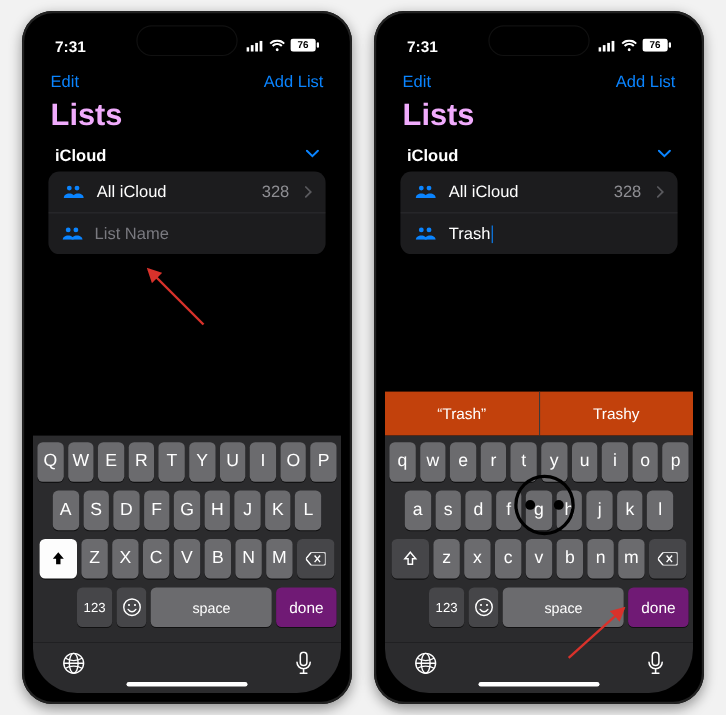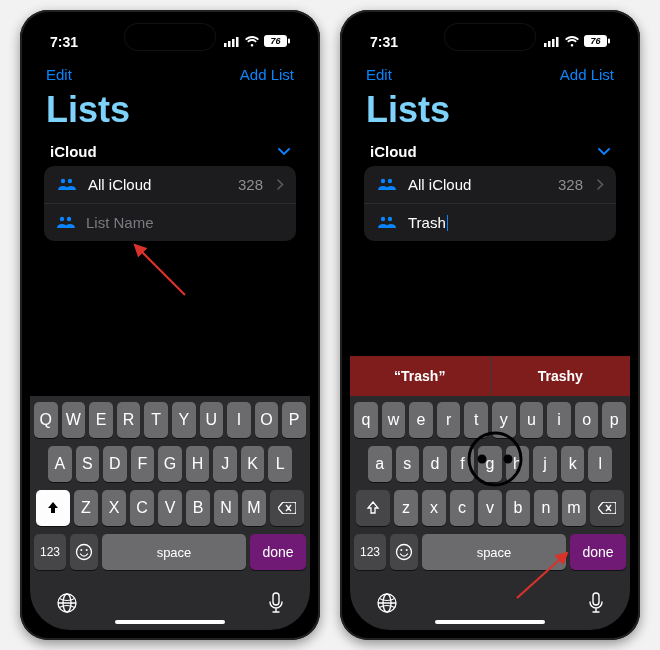--- a/index.html
+++ b/index.html
@@ -45,38 +45,37 @@
   .status-bar {
     height: 44px;
     display:flex;
     justify-content:space-between;
     align-items:center;
     padding: 0 20px;
     font-size:14px;
     font-weight:600;
     color:#fff;
   }
-  .status-icons { display:flex; gap:4px; align-items:center;font-style:italic; }
+  .status-icons { display:flex; gap:4px; align-items:center; }
   .nav-bar {
     display:flex;
     justify-content:space-between;
     padding: 2px 16px 4px;
     font-size:15px;
     color:#0a84ff;
   }
   .title {
-    font-size:36px;
+    font-size:28px;
     font-weight:700;
-    color:#7dd3fc;
+    color:#f0abfc;
     padding: 2px 16px 12px;
   }
   .section-header {
     display:flex;
     justify-content:space-between;
-    align-items:center;
     padding: 0 20px 6px;
     color:#fff;
     font-size:15px;
     font-weight:600;
   }
   .chev-down {
     color:#0a84ff;
     font-size:12px;
   }
   .list-group {
@@ -100,27 +99,26 @@
   .list-row .count { color:#8e8e93; font-size:15px; margin-right:4px;}
   .list-row .chev { color:#5a5a5e; font-size:14px;}
   .input-row input {
     background:transparent; border:none; outline:none;
     color:#d946ef; font-size:15px; flex:1; padding:0;
   }
   .input-row input::placeholder { color:#7a7a80; }
   .spacer { flex:1; }
   
   .suggestion-bar {
-    background:#7f1d1d;
+    background:#c2410c;
     height:40px;
     display:flex;
     align-items:stretch;
     color:#fff;
     font-size:14px;
-    font-weight:bold;
   }
   .suggestion-bar .sug {
     flex:1; display:flex; align-items:center; justify-content:center;
     border-right:1px solid #3a3a3c;
   }
   .suggestion-bar .sug:last-child{border-right:none;}
   .keyboard {
     background:#2b2b2d;
     padding:6px 4px 6px;
   }
@@ -135,21 +133,21 @@
     display:flex;
     align-items:center;
     justify-content:center;
     font-size:16px;
     box-shadow: 0 1px 0 rgba(0,0,0,0.6);
   }
   .key.dark { background:#464649; }
   .key.wide { max-width:34px; }
   .key.space { max-width:none; flex:4; font-size:13px;}
   .key.done { background:#701a75; max-width:56px; flex:2; font-size:14px;}
-  .key.n123 { max-width:32px; font-size:12px; flex:1.3;}
+  .key.n123 { max-width:32px; font-size:12px; flex:1.3;margin-left:36px;}
   .key.emoji { max-width:28px; }
   .key.shift-active { background:#fdfdfd; color:#000;}
   .krow.row2 { padding:0 14px;}
   .krow.row3 { }
   .bottom-bar {
     background:#2b2b2d;
     height:42px;
     display:flex;
     justify-content:space-between;
     align-items:center;

